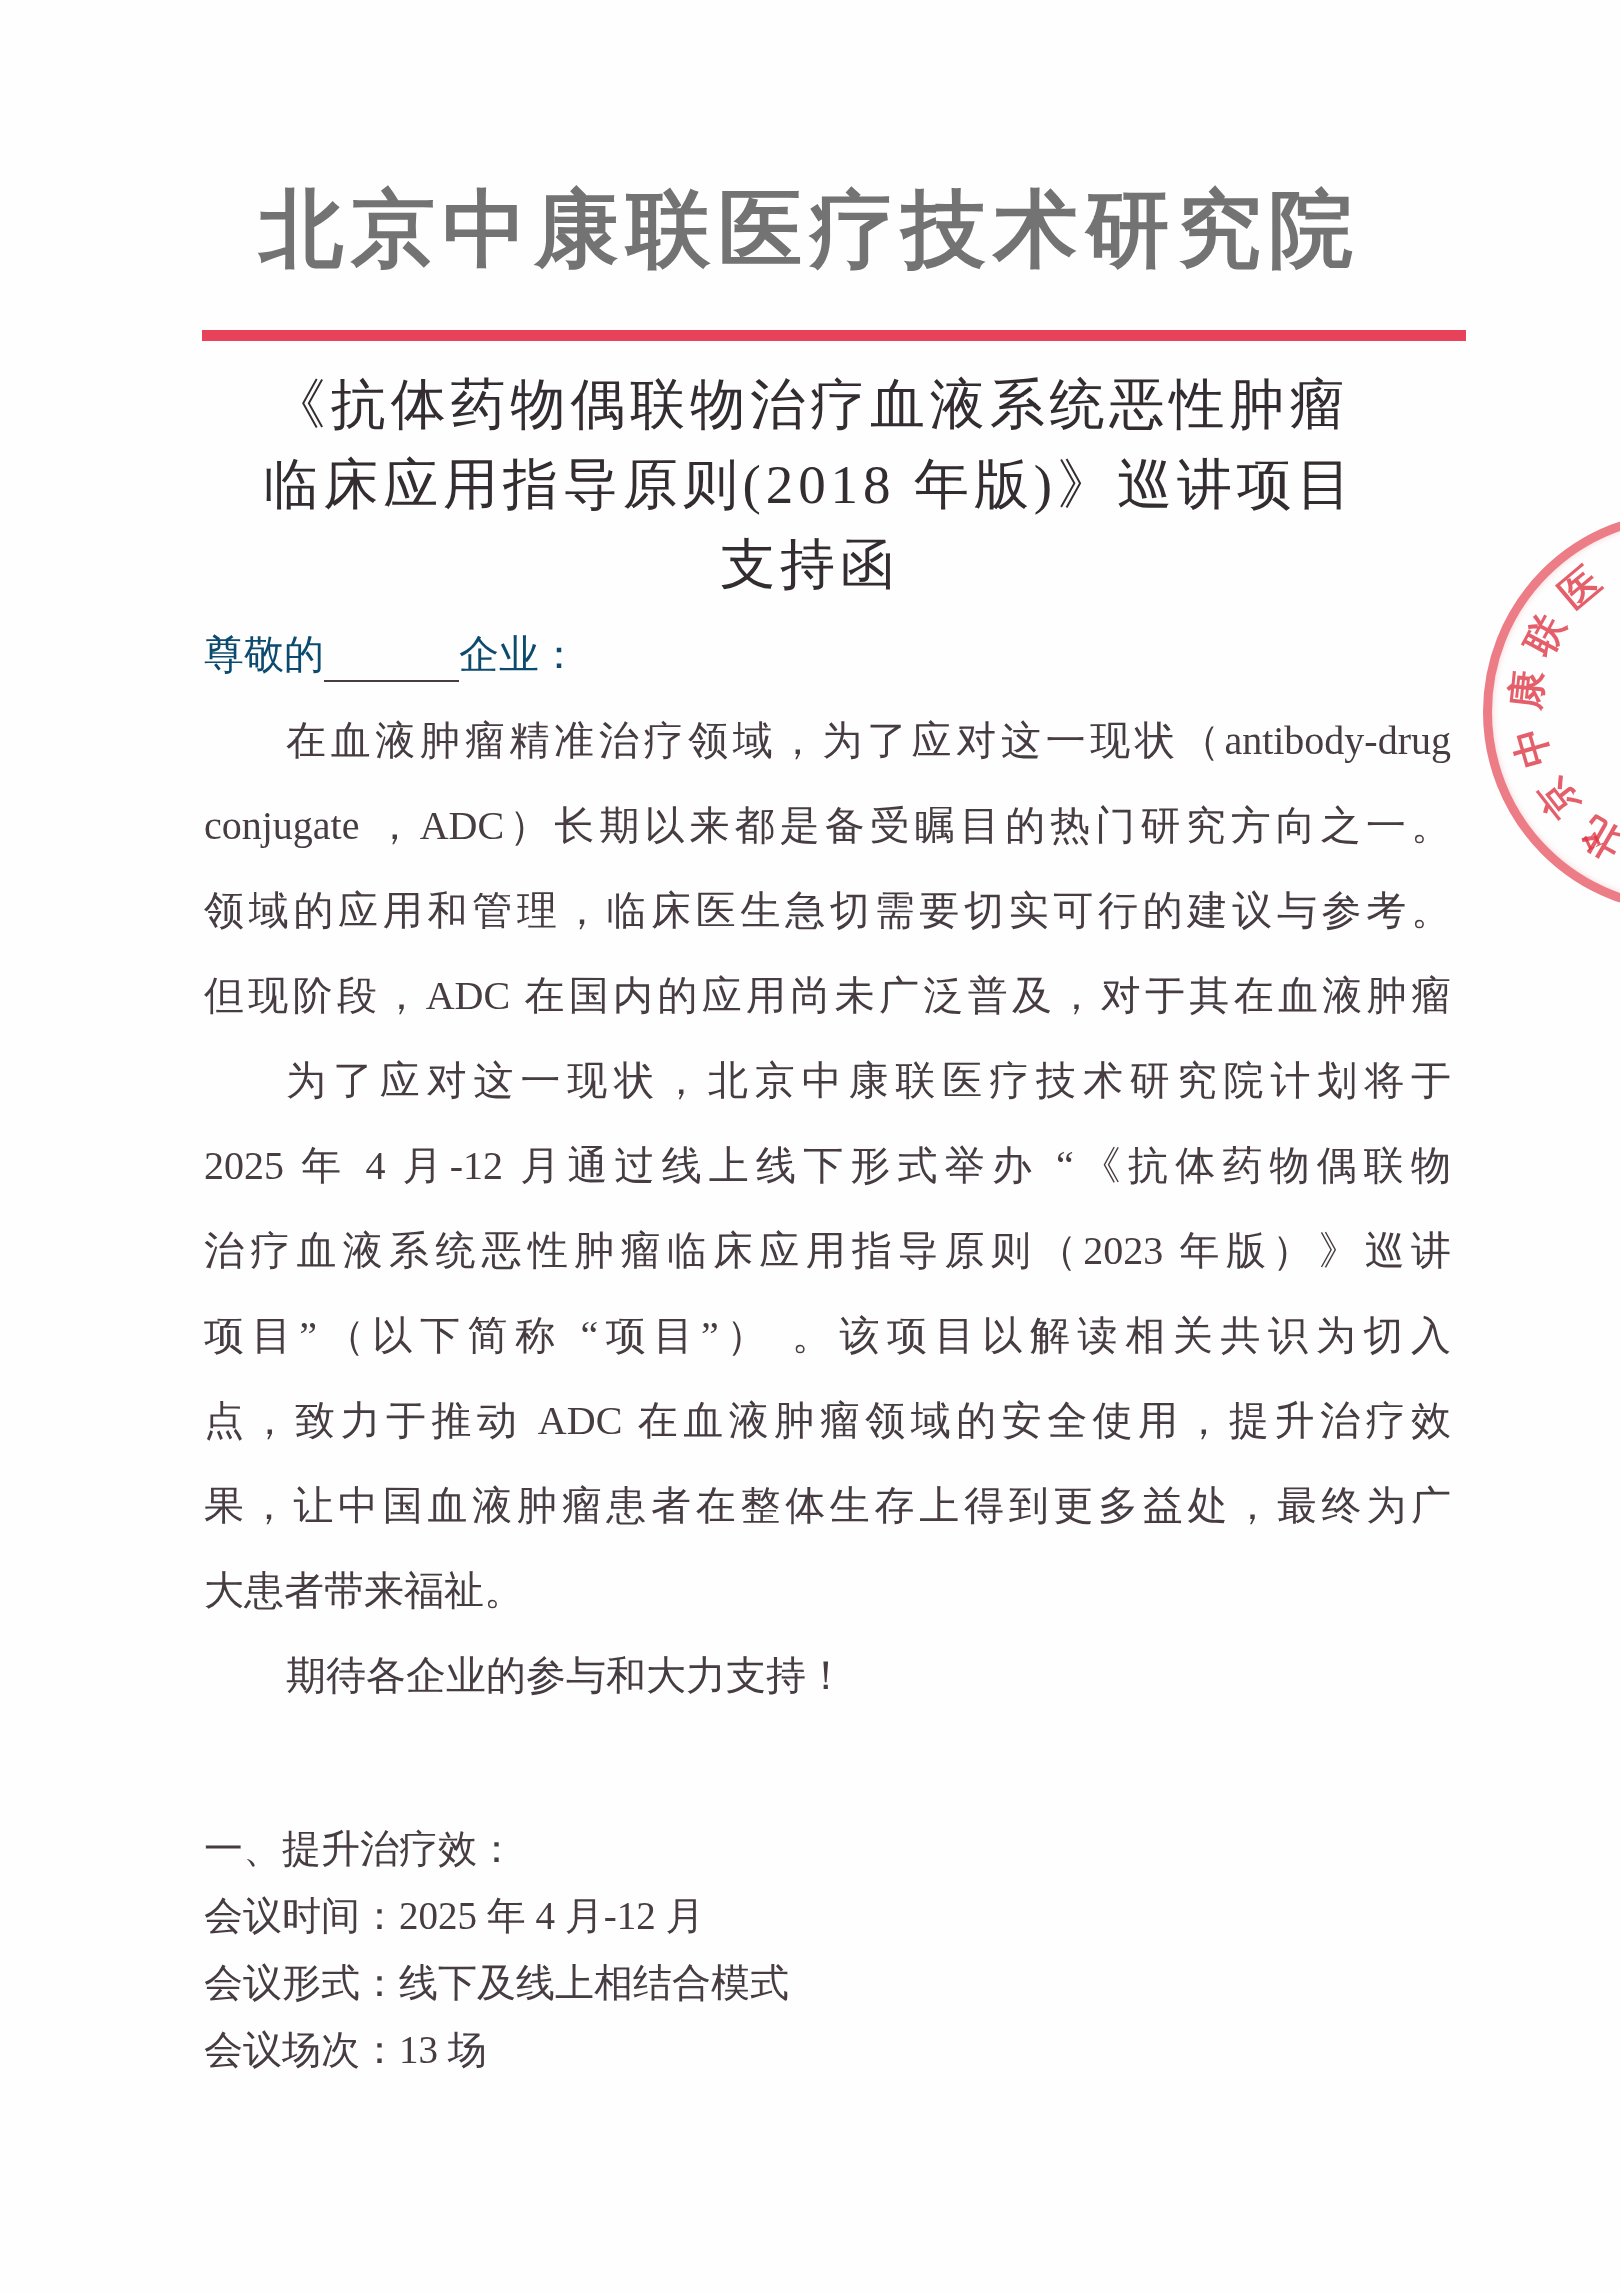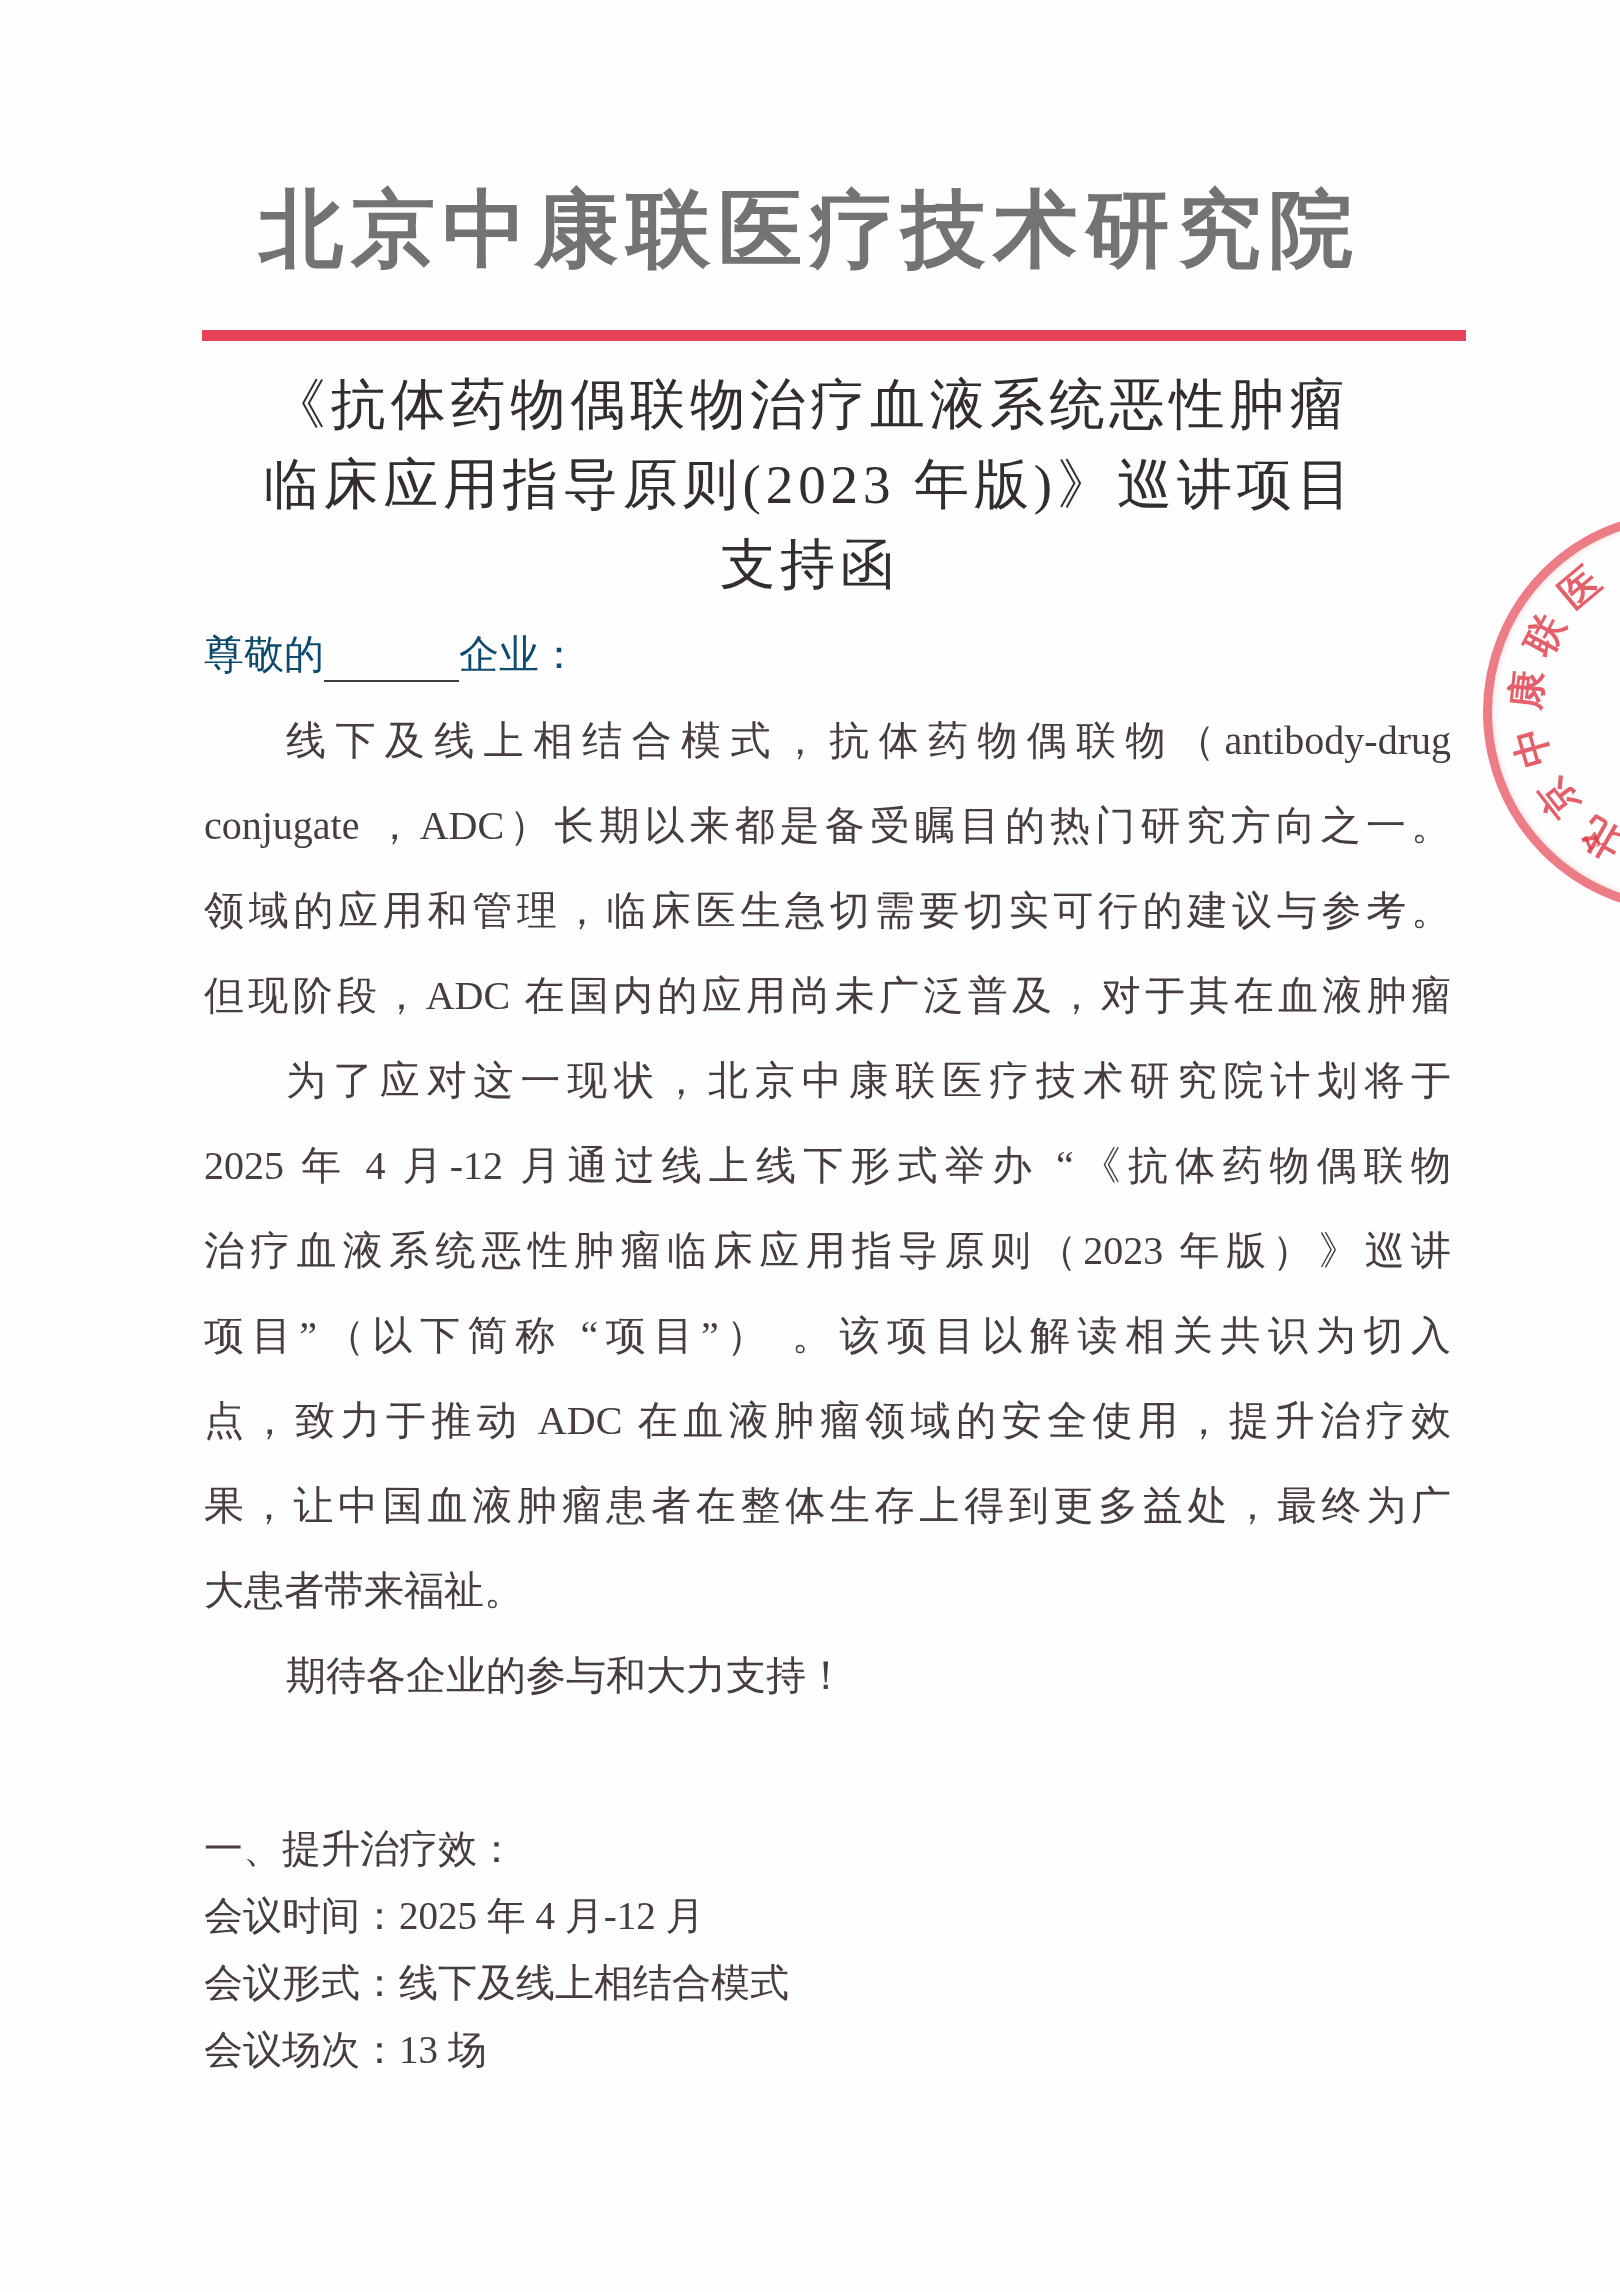--- a/index.html
+++ b/index.html
@@ -108,30 +108,30 @@
 <body>
 
 <div class="page">
 
   <div class="org-title">北京中康联医疗技术研究院</div>
 
   <div class="red-rule"></div>
 
   <div class="doc-heading">
     <div>《抗体药物偶联物治疗血液系统恶性肿瘤</div>
-    <div>临床应用指导原则(2023 年版)》巡讲项目</div>
+    <div>临床应用指导原则(2018 年版)》巡讲项目</div>
     <div>支持函</div>
   </div>
 
   <div class="greeting">
     <span>尊敬的</span><span class="blank"></span><span>企业：</span>
   </div>
 
   <div class="body-block">
-    <div class="line fill indent">线下及线上相结合模式，抗体药物偶联物（antibody-drug</div>
+    <div class="line fill indent">在血液肿瘤精准治疗领域，为了应对这一现状（antibody-drug</div>
     <div class="line fill">conjugate ，ADC）长期以来都是备受瞩目的热门研究方向之一。</div>
     <div class="line fill">领域的应用和管理，临床医生急切需要切实可行的建议与参考。</div>
     <div class="line fill">但现阶段，ADC 在国内的应用尚未广泛普及，对于其在血液肿瘤</div>
     <div class="line fill indent">为了应对这一现状，北京中康联医疗技术研究院计划将于</div>
     <div class="line fill">2025 年 4 月-12 月通过线上线下形式举办 “《抗体药物偶联物</div>
     <div class="line fill">治疗血液系统恶性肿瘤临床应用指导原则（2023 年版）》巡讲</div>
     <div class="line fill">项目”（以下简称 “项目”） 。该项目以解读相关共识为切入</div>
     <div class="line fill">点，致力于推动 ADC 在血液肿瘤领域的安全使用，提升治疗效</div>
     <div class="line fill">果，让中国血液肿瘤患者在整体生存上得到更多益处，最终为广</div>
     <div class="line">大患者带来福祉。</div>

